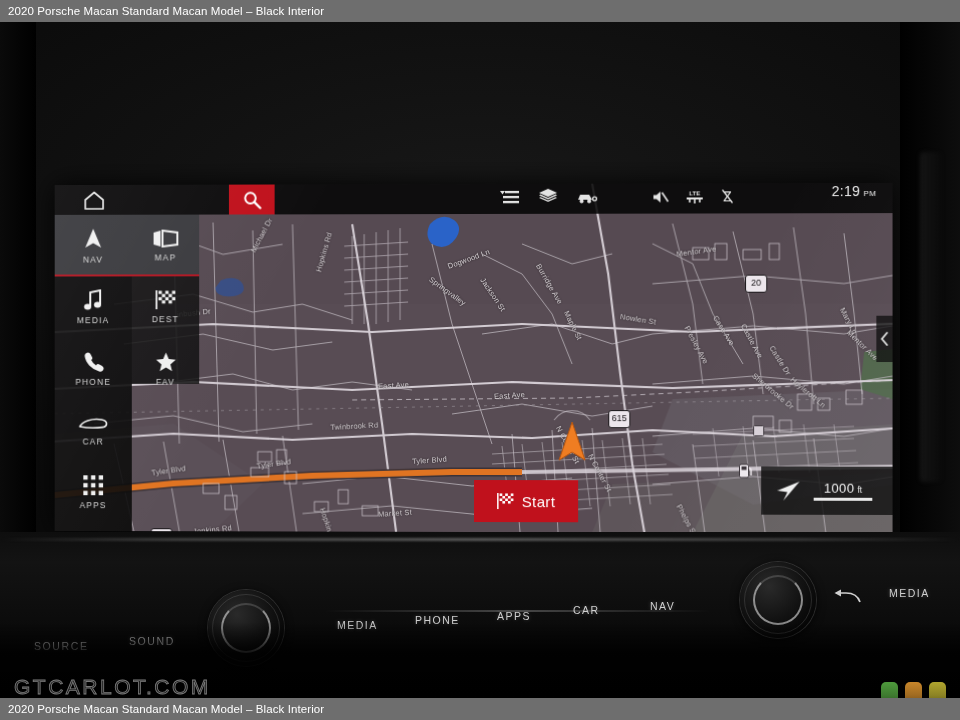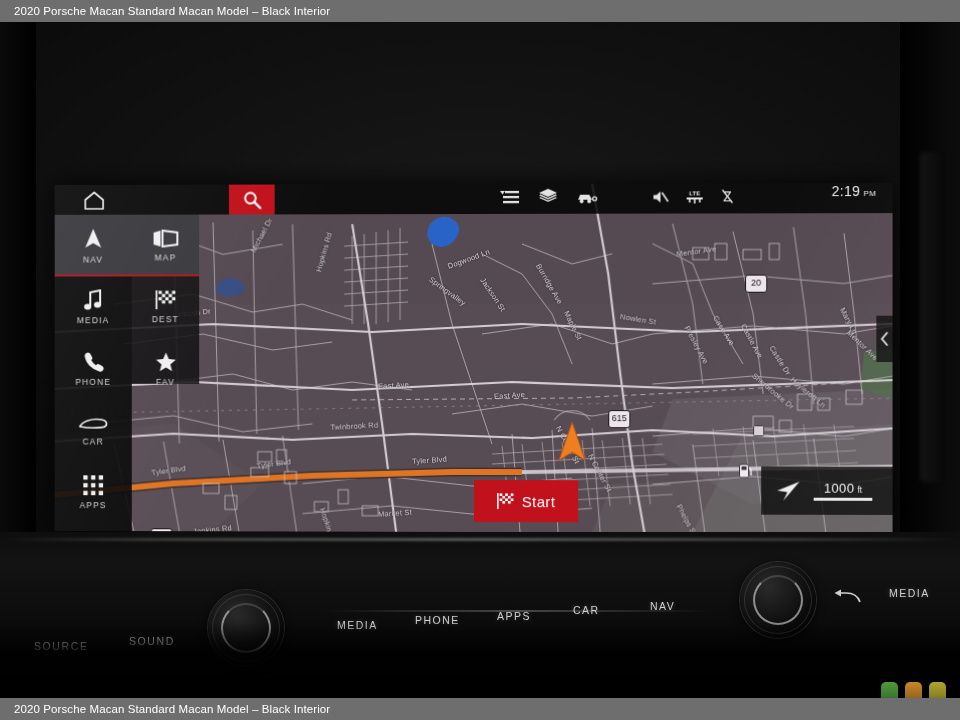--- a/index.html
+++ b/index.html
@@ -15,21 +15,21 @@
     background: #ffffff;
   }
 
   
   .caption-bar {
     position: absolute; left: 0; width: 960px; height: 22px;
     background: #6e6e6e;
     color: #ffffff;
     font-size: 11.5px;
     line-height: 22px;
-    padding-left: 14px;
+    padding-left: 8px;
     letter-spacing: .1px;
     white-space: nowrap;
   }
   .caption-top { top: 0; }
   .caption-bottom { top: 698px; }
 
   
   .photo {
     position: absolute; left: 0; top: 22px;
     width: 960px; height: 676px;
@@ -628,20 +628,21 @@
 
     <div style="position:absolute;left:820px;top:560px;width:54px;height:30px;display:flex;align-items:center;justify-content:center;">
       <svg width="30" height="16" viewBox="0 0 30 16">
         <path d="M28 13 q-3 -9 -14 -9 L4 4" fill="none" stroke="#cfcfcf" stroke-width="1.7"></path>
         <path d="M9 0.5 L2.5 4 L9 7.5 Z" fill="#cfcfcf"></path>
       </svg>
     </div>
     <div class="hw-btn" style="left:889px; top:565px;">MEDIA</div>
 
     <div class="watermark-bg"></div>
+    <div class="watermark">GTCARLOT.COM</div>
     <div class="swatches">
       <div class="swatch" style="background: linear-gradient(rgb(78, 154, 60) 0%, rgba(78, 154, 60, 0.8) 55%, rgba(78, 154, 60, 0.533) 100%);"></div>
       <div class="swatch" style="background: linear-gradient(rgb(200, 134, 42) 0%, rgba(200, 134, 42, 0.8) 55%, rgba(200, 134, 42, 0.533) 100%);"></div>
       <div class="swatch" style="background: linear-gradient(rgb(176, 165, 46) 0%, rgba(176, 165, 46, 0.8) 55%, rgba(176, 165, 46, 0.533) 100%);"></div>
     </div>
   </div>
 
   <div class="caption-bar caption-bottom">2020 Porsche Macan Standard Macan Model – Black Interior</div>
 </div>
 

